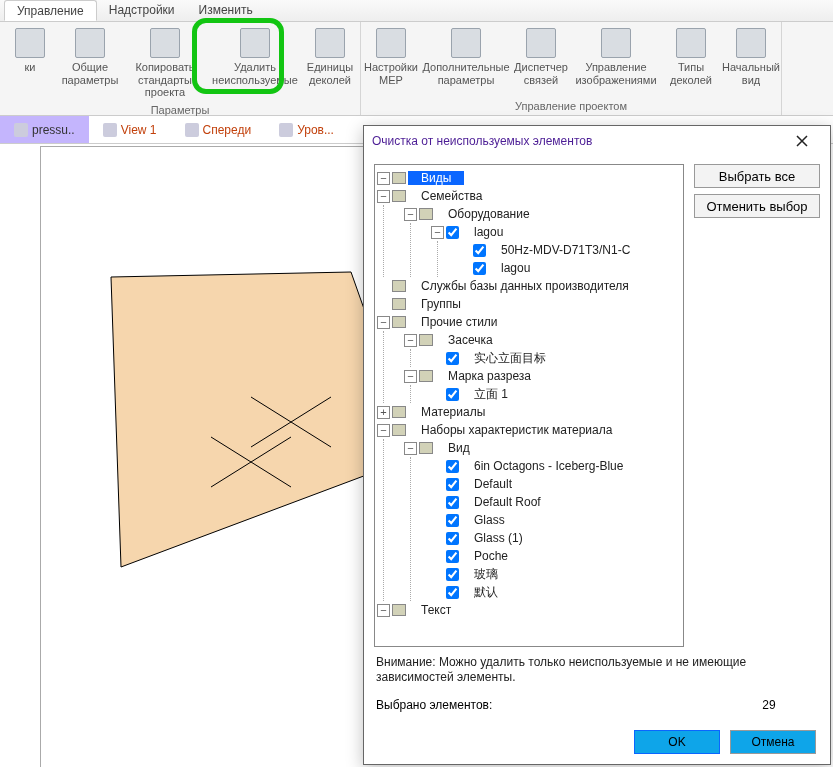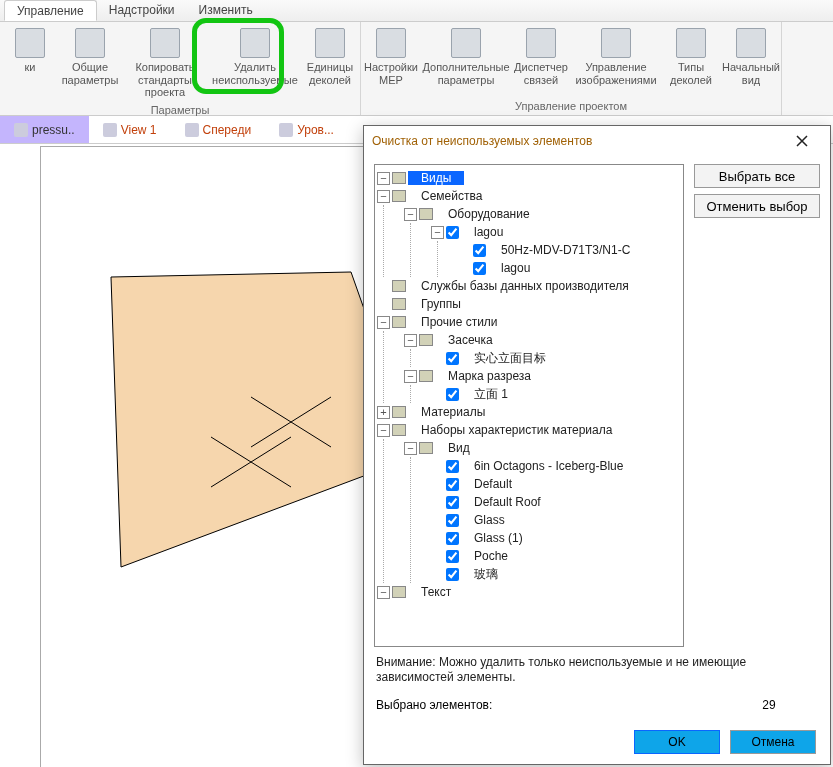--- a/index.html
+++ b/index.html
@@ -28,21 +28,21 @@
 .view-tab.active { background: #c4b5fd; color: #333; }
 .view-tab .ti { width: 14px; height: 14px; background: #ccd; border-radius: 2px; }
 
 
 .canvas-area { position: absolute; left: 0; top: 144px; right: 0; bottom: 0; background: #fff; border-left: 1px solid #aaa; border-top: 1px solid #aaa; margin: 2px 2px 0 40px; }
 .shape-svg { position: absolute; inset: 0; }
 
 
 .dialog { position: absolute; left: 363px; top: 125px; width: 468px; height: 640px; background: #fff; border: 1px solid #666; box-shadow: 0 4px 16px rgba(0,0,0,.25); display: flex; flex-direction: column; }
 .dialog-titlebar { height: 30px; display: flex; align-items: center; padding: 0 8px; }
-.dialog-title { flex: 1; font-size: 12px; color: #a16207; }
+.dialog-title { flex: 1; font-size: 12px; color: #4c1d95; }
 .dialog-close { width: 40px; height: 28px; display: flex; align-items: center; justify-content: center; cursor: default; }
 .dialog-close svg { width: 12px; height: 12px; }
 .dialog-body { flex: 1; display: flex; gap: 10px; padding: 8px 10px 0 10px; overflow: hidden; }
 .tree-wrap { flex: 1; border: 1px solid #888; overflow-y: scroll; overflow-x: auto; padding: 4px 2px; background: #fff; }
 .side-btns { width: 126px; display: flex; flex-direction: column; gap: 6px; }
 .side-btns button { height: 24px; border: 1px solid #999; background: #f3f3f3; font-size: 13px; cursor: default; }
 .tree { font-size: 12px; color: #222; }
 .node { position: relative; white-space: nowrap; }
 .row { display: flex; align-items: center; height: 18px; gap: 2px; }
 .tog { width: 13px; height: 13px; border: 1px solid #888; display: inline-flex; align-items: center; justify-content: center; font-size: 11px; line-height: 1; color: #555; cursor: default; background: #fff; }
@@ -348,20 +348,27 @@
                       <span class="node-label">Poche</span>
                     </div>
                   </div>
                   <div class="node">
                     <div class="row">
                       <span class="tog blank"></span>
                       <input type="checkbox" class="cb" checked="" style="">
                       <span class="node-label">玻璃</span>
                     </div>
                   </div>
+                  <div class="node">
+                    <div class="row">
+                      <span class="tog blank"></span>
+                      <input type="checkbox" class="cb" checked="" style="">
+                      <span class="node-label">默认</span>
+                    </div>
+                  </div>
                 </div>
               </div>
             </div>
           </div>
           <div class="node">
             <div class="row">
               <span class="tog">−</span>
               <span class="node-ic"></span>
               <span class="node-label">Текст</span>
             </div>

